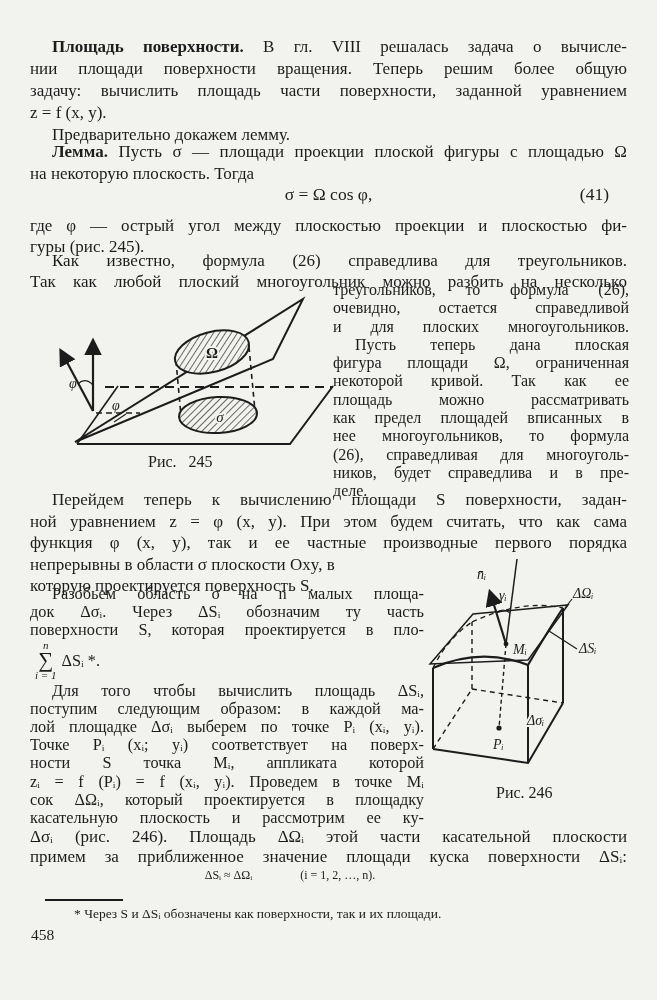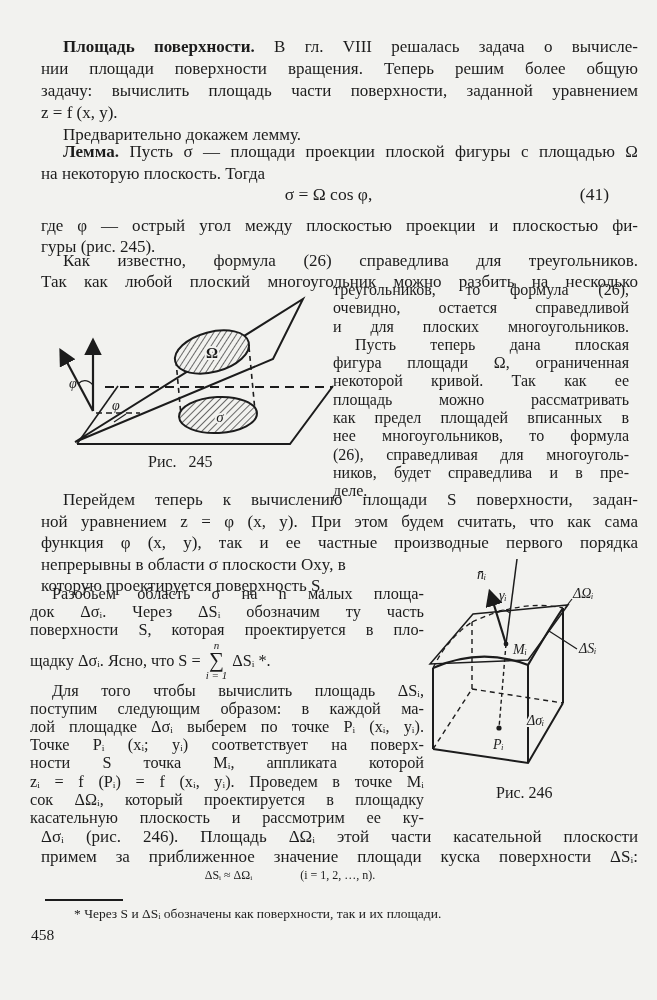--- a/index.html
+++ b/index.html
@@ -6,21 +6,21 @@
   #page{
     position:relative;width:657px;height:1000px;overflow:hidden;
     background:#f2f2ef;color:#1c1c1c;
     font-family:"Liberation Serif","DejaVu Serif","DejaVu Sans",serif;
   }
   .blk{position:absolute;}
   .line{white-space:normal;}
   .j{text-align:justify;text-align-last:justify;}
   .s{text-align:left;}
   .ind{text-indent:22px;}
-  .main{font-size:17px;line-height:22px;width:597px;left:41px;}
+  .main{font-size:17px;line-height:22px;width:597px;left:30px;}
   .t21{line-height:21.3px;}
   .rcol{font-size:16px;line-height:18.3px;width:296px;left:333px;}
   .lcol{font-size:16.3px;line-height:18.2px;width:394px;left:30px;}
   .b{font-weight:bold;}
   .it{}
   .eq-row{left:30px;width:597px;text-align:center;font-size:17.5px;}
   .eq-num{position:absolute;right:18px;top:0;}
   .formula-line{display:flex;align-items:center;height:42px;}
   .sigma-stack{display:inline-flex;flex-direction:column;align-items:center;
     line-height:1;margin:0 5px;font-size:11px;font-style:italic;}
@@ -128,21 +128,20 @@
     <div class="line j">функция φ (x, y), так и ее частные производные первого порядка</div>
     <div class="line s">непрерывны в области σ плоскости Oxy, в</div>
     <div class="line s">которую проектируется поверхность S.</div>
   </div>
 
   <div class="blk lcol" style="top:585px">
     <div class="line j ind">Разобьем область σ на n малых площа-</div>
     <div class="line j">док Δσᵢ. Через ΔSᵢ обозначим ту часть</div>
     <div class="line j">поверхности S, которая проектируется в пло-</div>
     <div class="line formula-line">
-      <span>щадку Δσᵢ. Ясно, что  S =</span>
       <span class="sigma-stack">
         <span>n</span>
         <span class="sigma-sym">∑</span>
         <span>i = 1</span>
       </span>
       <span>ΔSᵢ *.</span>
     </div>
     <div class="line j ind">Для того чтобы вычислить площадь ΔSᵢ,</div>
     <div class="line j">поступим следующим образом: в каждой ма-</div>
     <div class="line j">лой площадке Δσᵢ выберем по точке Pᵢ (xᵢ, yᵢ).</div>

